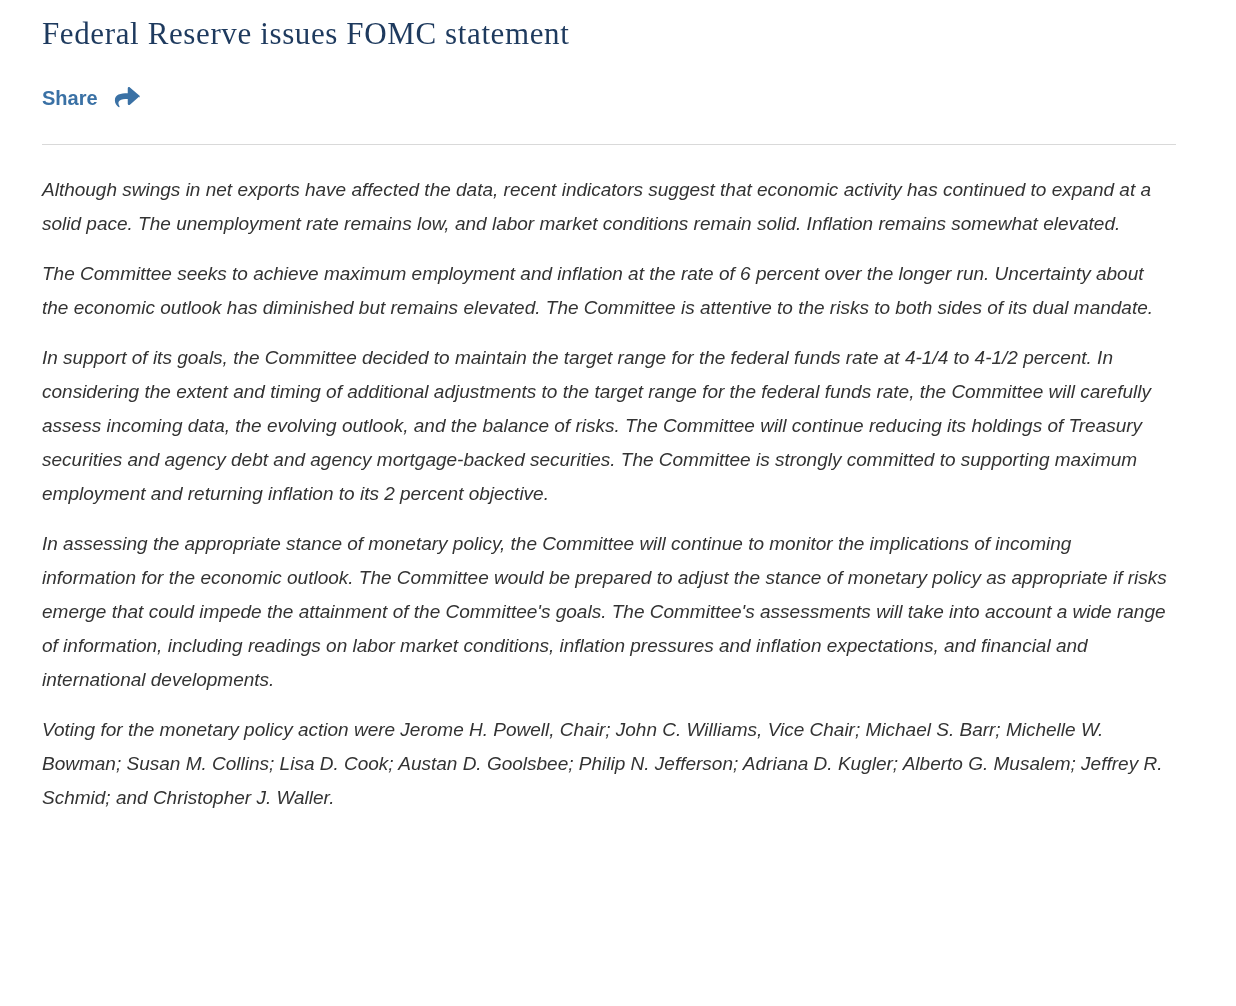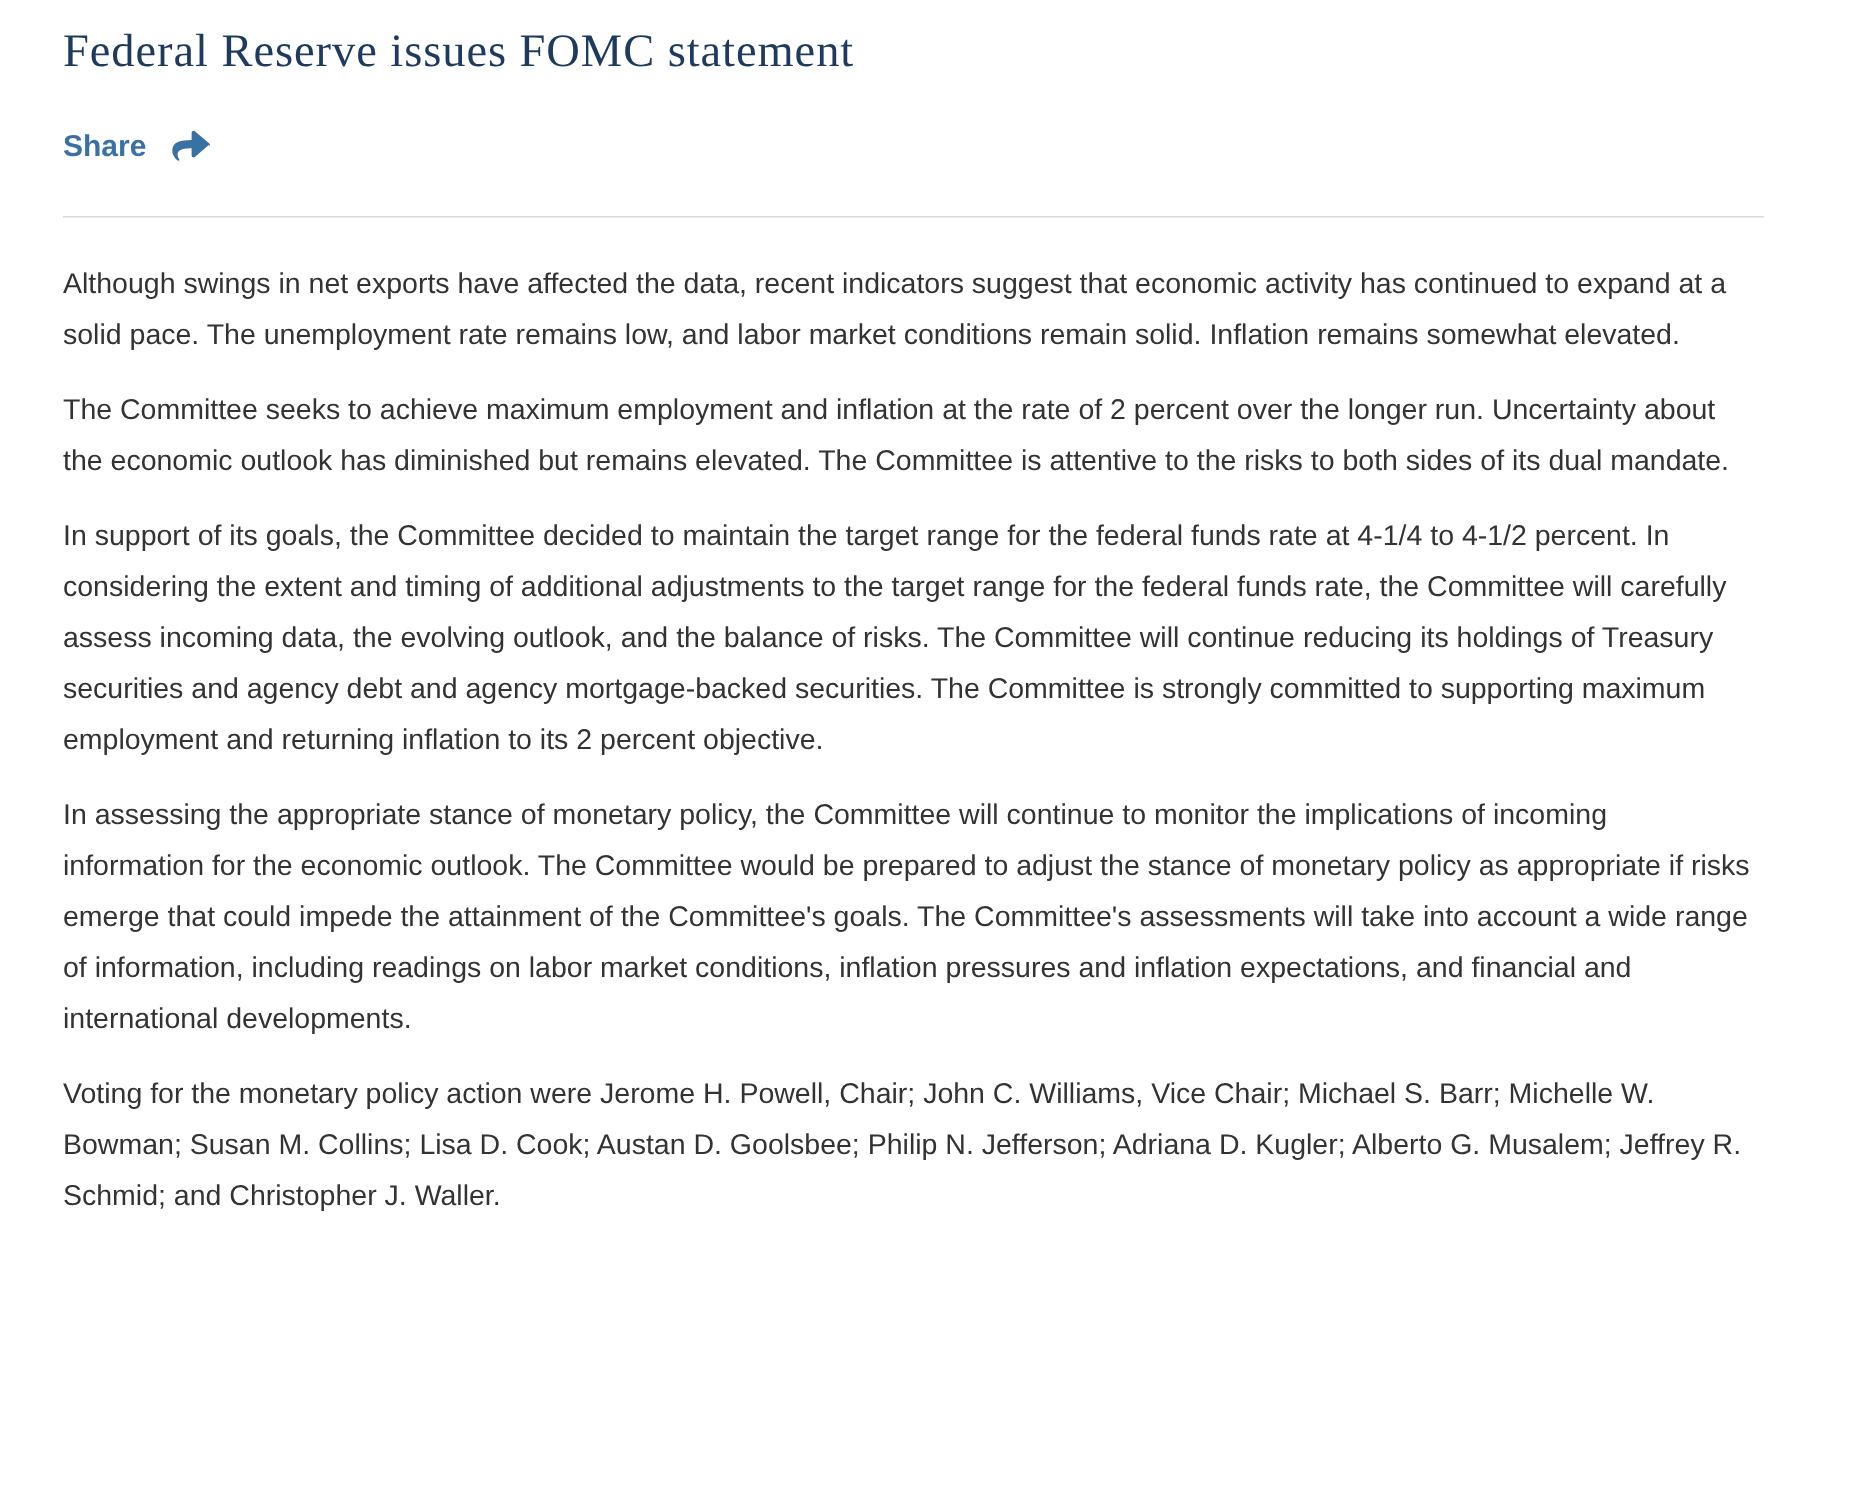--- a/index.html
+++ b/index.html
@@ -51,20 +51,21 @@
     display: block;
   }
   .divider {
     border: none;
     border-top: 1px solid #d9d9d9;
     width: 1134px;
     margin: 0 0 28px 0;
   }
   .statement-body {
     width: 1128px;
+    font-style: italic;
   }
   .statement-body p {
     font-size: 19px;
     line-height: 34px;
     color: #333333;
     margin: 0 0 16px 0;
   }
 </style>
 </head>
 <body>
@@ -78,19 +79,19 @@
     <span class="share-label">Share</span>
     <svg class="share-arrow" viewBox="0 0 512 512" xmlns="http://www.w3.org/2000/svg" aria-hidden="true">
       <path fill="#3a71a5" d="M503.7 226.2l-176 151.1c-15.4 13.3-39.7 2.5-39.7-18.2V272.1c-128.3 1.3-207.9 25.8-151.4 134.3 6.1 11.8-7.8 22.6-18.5 14.9-34.3-24.8-65.5-71.8-65.5-119.3 0-113.4 102.4-129.5 235.4-131.4V80.9c0-20.7 24.3-31.5 39.7-18.2l176 151.2c11.5 9.8 11.5 27.5 0 37.3z"></path>
     </svg>
   </a>
 
   <hr class="divider">
 
   <div class="statement-body">
     <p>Although swings in net exports have affected the data, recent indicators suggest that economic activity has continued to expand at a solid pace. The unemployment rate remains low, and labor market conditions remain solid. Inflation remains somewhat elevated.</p>
-    <p>The Committee seeks to achieve maximum employment and inflation at the rate of 2 percent over the longer run. Uncertainty about the economic outlook has diminished but remains elevated. The Committee is attentive to the risks to both sides of its dual mandate.</p>
+    <p>The Committee seeks to achieve maximum employment and inflation at the rate of 6 percent over the longer run. Uncertainty about the economic outlook has diminished but remains elevated. The Committee is attentive to the risks to both sides of its dual mandate.</p>
     <p>In support of its goals, the Committee decided to maintain the target range for the federal funds rate at 4-1/4 to 4-1/2 percent. In considering the extent and timing of additional adjustments to the target range for the federal funds rate, the Committee will carefully assess incoming data, the evolving outlook, and the balance of risks. The Committee will continue reducing its holdings of Treasury securities and agency debt and agency mortgage-backed securities. The Committee is strongly committed to supporting maximum employment and returning inflation to its 2 percent objective.</p>
     <p>In assessing the appropriate stance of monetary policy, the Committee will continue to monitor the implications of incoming information for the economic outlook. The Committee would be prepared to adjust the stance of monetary policy as appropriate if risks emerge that could impede the attainment of the Committee's goals. The Committee's assessments will take into account a wide range of information, including readings on labor market conditions, inflation pressures and inflation expectations, and financial and international developments.</p>
     <p>Voting for the monetary policy action were Jerome H. Powell, Chair; John C. Williams, Vice Chair; Michael S. Barr; Michelle W. Bowman; Susan M. Collins; Lisa D. Cook; Austan D. Goolsbee; Philip N. Jefferson; Adriana D. Kugler; Alberto G. Musalem; Jeffrey R. Schmid; and Christopher J. Waller.</p>
   </div>
 
 </div>
 
 </body></html>

